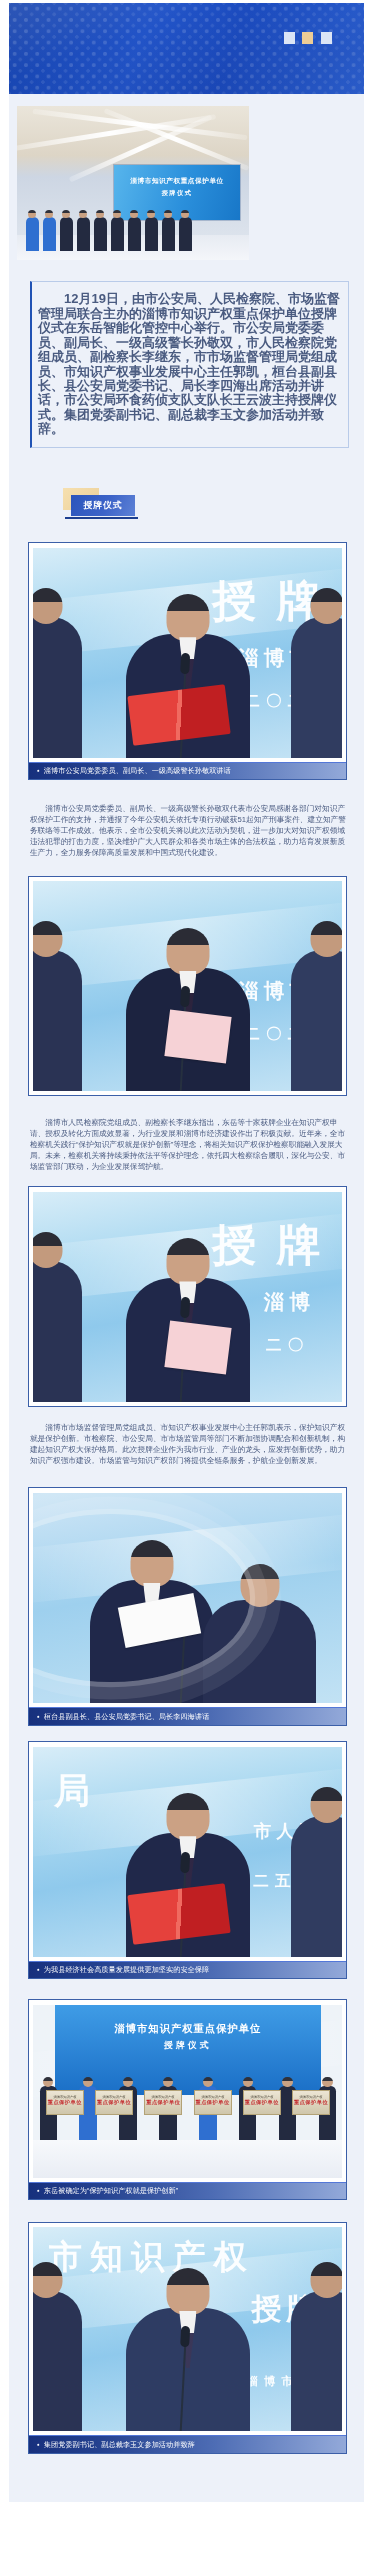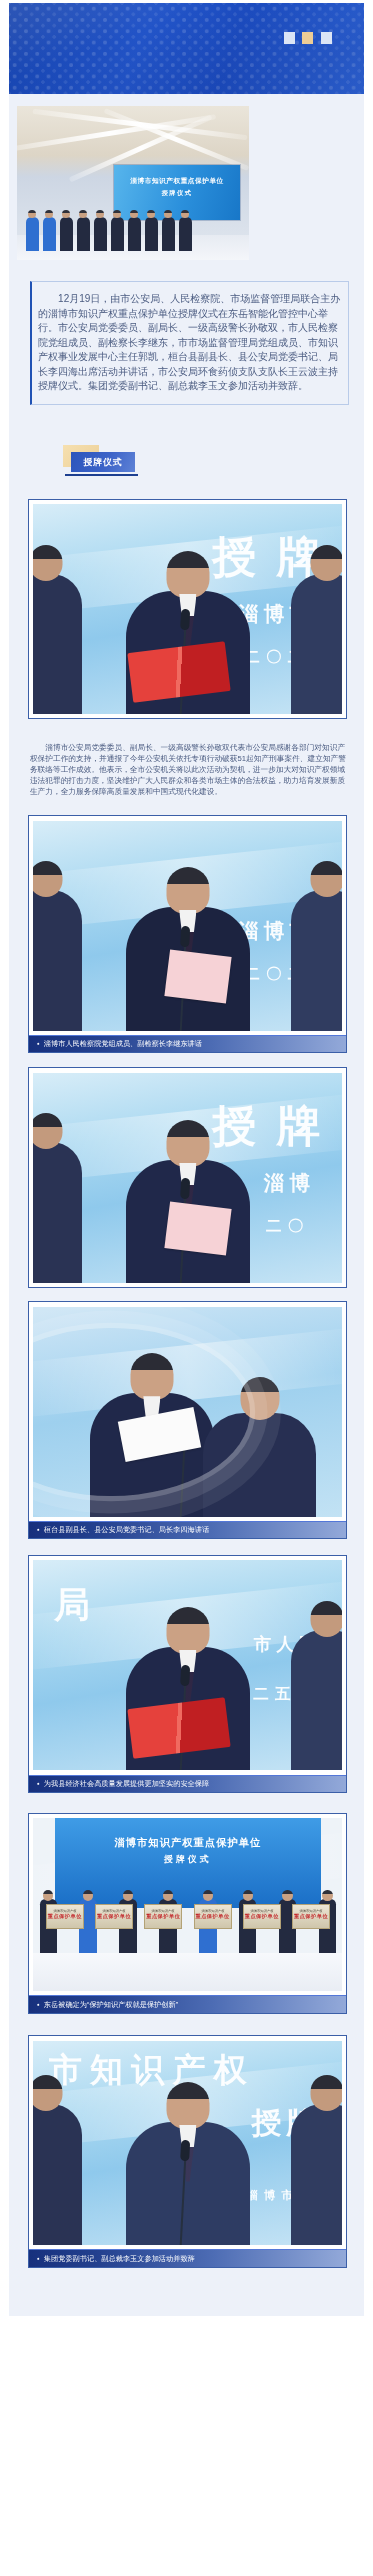--- a/index.html
+++ b/index.html
@@ -34,21 +34,21 @@
   .hs2{font-size:6.2px;margin-top:3.1px;letter-spacing:1.5px;}
   .hfloor{position:absolute;left:0;bottom:0;width:100%;height:16%;background:linear-gradient(180deg,#e7ebf2,#f4f6fa);}
   .hcrowd{position:absolute;left:4%;bottom:6%;width:72%;display:flex;gap:4.6px;align-items:flex-end;}
   .figS{position:relative;display:block;width:12.4px;height:34px;background:#232a40;border-radius:5.2px 5.2px 0 0;}
   .figS::before{content:"";position:absolute;top:-6.7px;left:2.1px;width:7.7px;height:7.7px;border-radius:50%;
     background:linear-gradient(#30313a 0 40%,#c9a183 40%);}
   .figS.blue{background:#2f6fd0;}
 
   
   .introbox{box-sizing:border-box;width:319px;margin:20.6px 0 0 20.6px;border:0.5px solid #b9cbe9;border-left:2.1px solid #2052b4;
-    padding:10.8px 7.2px 10.8px 6.2px;color:#4a5b80;font-size:10px;line-height:14.4px;}
+    padding:10.8px 7.2px 10.8px 6.2px;color:#4a5b80;font-size:13px;line-height:14.4px;font-weight:bold;}
   .introbox p{margin:0;text-indent:2em;}
 
   
   .badgewrap{position:relative;width:77px;height:32px;margin-left:54px;}
   .badgewrap.mt1{margin-top:40px;}
   .b-tan{position:absolute;left:0;top:0;width:36px;height:22px;background:linear-gradient(135deg,#f6e0b0,#ecd099);}
   .b-blue{position:absolute;left:7.7px;top:6.7px;width:64px;height:20.6px;line-height:20.6px;text-align:center;
     background:linear-gradient(115deg,#2b55bc 0%,#3c63c8 55%,#5e82d6 100%);color:#fff;font-weight:bold;font-size:8.8px;letter-spacing:1px;}
   .b-line{position:absolute;left:2.1px;top:29px;width:73px;height:1.5px;background:#1d3f90;}
 
@@ -120,21 +120,21 @@
     background:linear-gradient(#ece5d4,#cfc6ab);}
   .plq em{display:block;font-style:normal;font-size:4.1px;color:#4a4336;margin-top:3.1px;transform:scale(.8);}
   .plq strong{display:block;font-size:5.2px;color:#c3272b;letter-spacing:0.5px;}
   .ffloor{position:absolute;left:0;bottom:0;width:100%;height:22%;background:linear-gradient(180deg,#f7f9fc,#e9edf4);}
 
   
   .para{width:318px;margin-left:20.6px;color:#4a5b80;font-size:7.7px;line-height:11px;}
   .para p{margin:0;text-indent:2em;}
   .m-a{margin-top:23px;} .m-b{margin-top:20.6px;} .m-c{margin-top:15.5px;} .m-d{margin-top:20.6px;}
   .gap-blockA{margin-top:21.6px;} .gap-blockB{margin-top:17.5px;} .gap-blockC{margin-top:14.4px;}
-  .gap-blockD{margin-top:13px;} .gap-blockE{margin-top:15.5px;} .gap-blockF{margin-top:19.6px;} .gap-blockG{margin-top:21.6px;}
+  .gap-blockD{margin-top:21px;} .gap-blockE{margin-top:15.5px;} .gap-blockF{margin-top:19.6px;} .gap-blockG{margin-top:21.6px;}
 </style>
 </head>
 <body>
 
 <div class="card">
 
   <div class="banner">
     <i class="bsq bsq1"></i>
     <i class="bsq bsq2"></i>
     <i class="bsq bsq3"></i>
@@ -180,59 +180,65 @@
         <span class="bt bt1">授 牌</span>
         <span class="bt bt2">淄博市</span>
         <span class="bt bt3">二〇二</span>
         <i class="fig figL"></i>
         <i class="fig figR"></i>
         <i class="fig figM"></i>
         <i class="paper paper-red"></i>
         <i class="mic"></i>
       </div>
     </div>
+    <figcaption class="pcap">
+      <span class="cap-dot">●</span>
+      <span class="cap-text">淄博市公安局党委委员、副局长、一级高级警长孙敬双讲话</span>
+    </figcaption>
   </figure>
 
   <div class="para m-a">
     <p>淄博市公安局党委委员、副局长、一级高级警长孙敬双代表市公安局感谢各部门对知识产权保护工作的支持，并通报了今年公安机关依托专项行动破获51起知产刑事案件、建立知产警务联络等工作成效。他表示，全市公安机关将以此次活动为契机，进一步加大对知识产权领域违法犯罪的打击力度，坚决维护广大人民群众和各类市场主体的合法权益，助力培育发展新质生产力，全力服务保障高质量发展和中国式现代化建设。</p>
   </div>
 
   <figure class="pblock gap-blockB">
     <div class="pinner">
       <div class="scene s-std s-b h408">
         <span class="bt bt2">淄博市</span>
         <span class="bt bt3">二〇二</span>
         <i class="fig figL"></i>
         <i class="fig figR"></i>
         <i class="fig figM"></i>
         <i class="paper paper-pink"></i>
         <i class="mic"></i>
       </div>
     </div>
-    <figcaption class="pcap">
-      <span class="cap-dot">●</span>
-      <span class="cap-text">淄博市人民检察院党组成员、副检察长李继东讲话</span>
-    </figcaption>
-  </figure>
-
+  </figure>
+
+  <div class="para m-b">
+    <p>淄博市人民检察院党组成员、副检察长李继东指出，东岳等十家获牌企业在知识产权申请、授权及转化方面成效显著，为行业发展和淄博市经济建设作出了积极贡献。近年来，全市检察机关践行“保护知识产权就是保护创新”等理念，将相关知识产权保护检察职能融入发展大局。未来，检察机关将持续秉持依法平等保护理念，依托四大检察综合履职，深化与公安、市场监管部门联动，为企业发展保驾护航。</p>
+  </div>
 
   <figure class="pblock gap-blockC">
     <div class="pinner">
       <div class="scene s-std s-c h408">
         <span class="bt bt1">授 牌</span>
         <span class="bt bt2">淄博</span>
         <span class="bt bt3">二〇</span>
         <i class="fig figL"></i>
         <i class="fig figM"></i>
         <i class="paper paper-pink"></i>
         <i class="mic"></i>
       </div>
     </div>
   </figure>
 
+  <div class="para m-c">
+    <p>淄博市市场监督管理局党组成员、市知识产权事业发展中心主任郭凯表示，保护知识产权就是保护创新。市检察院、市公安局、市市场监管局等部门不断加强协调配合和创新机制，构建起知识产权大保护格局。此次授牌企业作为我市行业、产业的龙头，应发挥创新优势，助力知识产权强市建设。市场监管与知识产权部门将提供全链条服务，护航企业创新发展。</p>
+  </div>
 
   <figure class="pblock gap-blockD">
     <div class="pinner">
       <div class="scene s-d h408">
         <i class="fig figM"></i>
         <i class="fig figM2"></i>
         <i class="paper paper-white"></i>
         <i class="mic"></i>
       </div>
     </div>

